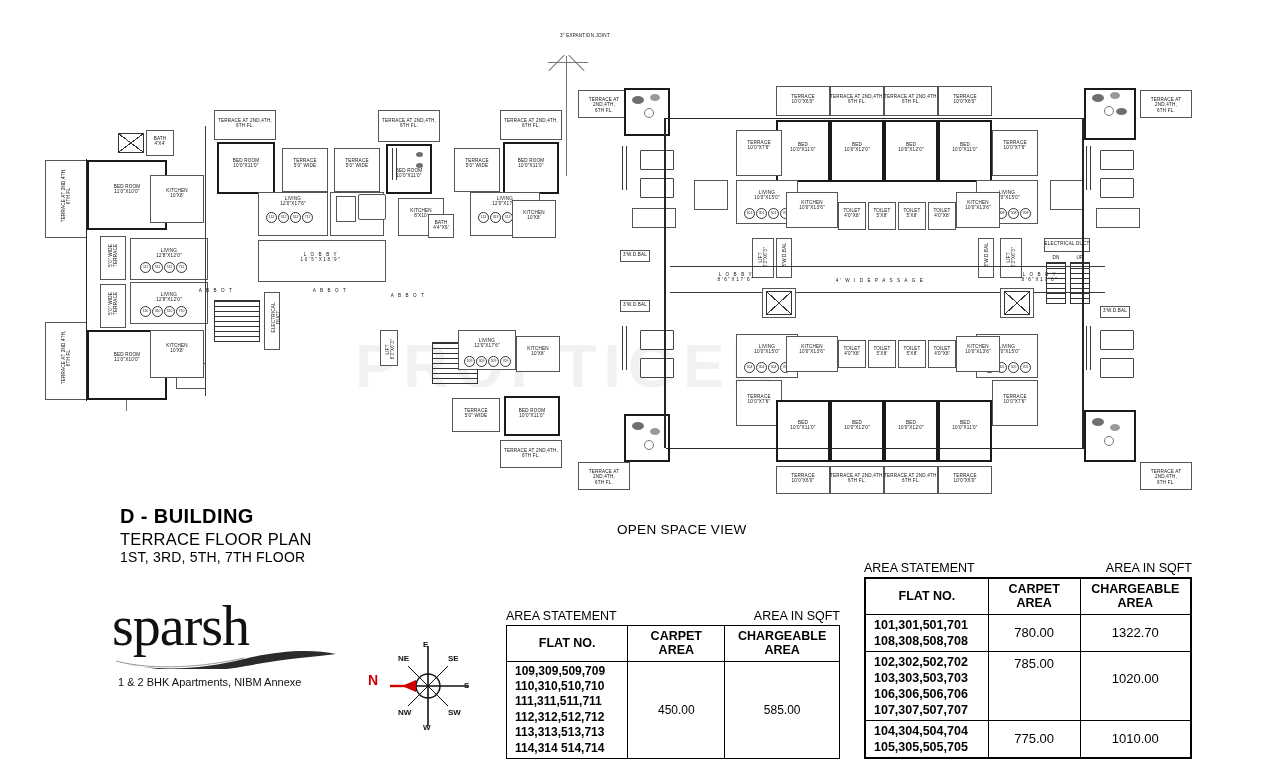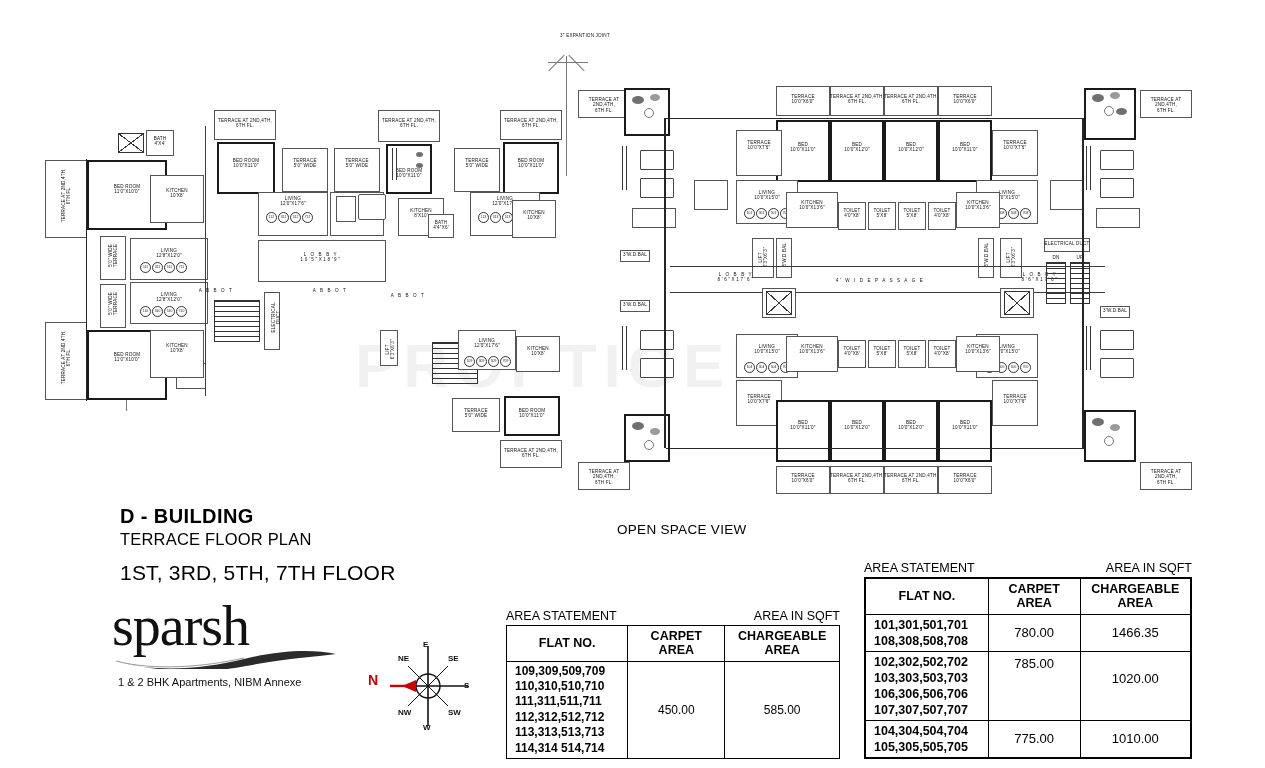--- a/index.html
+++ b/index.html
@@ -37,21 +37,21 @@
 
   
   .wm{position:absolute;left:355px;top:330px;width:330px;height:90px;
       font-family:"Liberation Sans",sans-serif;font-size:62px;font-weight:700;
       color:rgba(0,0,0,.055);letter-spacing:7px;white-space:nowrap;}
 
   
   .title-block{position:absolute;left:120px;top:505px;}
   .t-build{font-size:20px;font-weight:bold;letter-spacing:.4px;}
   .t-sub1{font-size:16.5px;margin-top:2px;letter-spacing:.2px;}
-  .t-sub2{font-size:21px;letter-spacing:.2px;margin-top:12px;}
+  .t-sub2{font-size:14px;letter-spacing:.2px;}
   .osv{position:absolute;left:617px;top:522px;font-size:13.5px;letter-spacing:.3px;}
 
   
   .logo{position:absolute;left:112px;top:608px;width:280px;}
   .logo-ganga{font-family:"Liberation Serif",serif;font-size:38px;color:#4d4d4d;
               letter-spacing:-.5px;line-height:.95;}
   .logo-sparsh{font-family:"Liberation Serif",serif;font-size:56px;color:#111;
                letter-spacing:-1px;line-height:.82;margin-top:-4px;}
   .logo-swoosh{width:224px;height:22px;margin-top:-3px;margin-left:2px;}
   .logo-tag{font-size:11px;margin-top:3px;margin-left:6px;color:#111;}
@@ -564,21 +564,21 @@
 AREA</th>
           <th style="width:110px;white-space:pre-line;">CHARGEABLE
 AREA</th>
         </tr>
       </thead>
       <tbody>
         <tr>
           <td class="flats" style="white-space:pre-line;">101,301,501,701
 108,308,508,708</td>
           <td class="num">780.00</td>
-          <td class="num">1466.35</td>
+          <td class="num">1322.70</td>
         </tr>
         <tr>
           <td class="flats" style="white-space:pre-line;vertical-align:top;">102,302,502,702
 103,303,503,703
 106,306,506,706
 107,307,507,707</td>
           <td class="num" style="vertical-align:top;padding-top:4px;">785.00</td>
           <td class="num" style="vertical-align:top;padding-top:19px;">1020.00</td>
         </tr>
         <tr>

